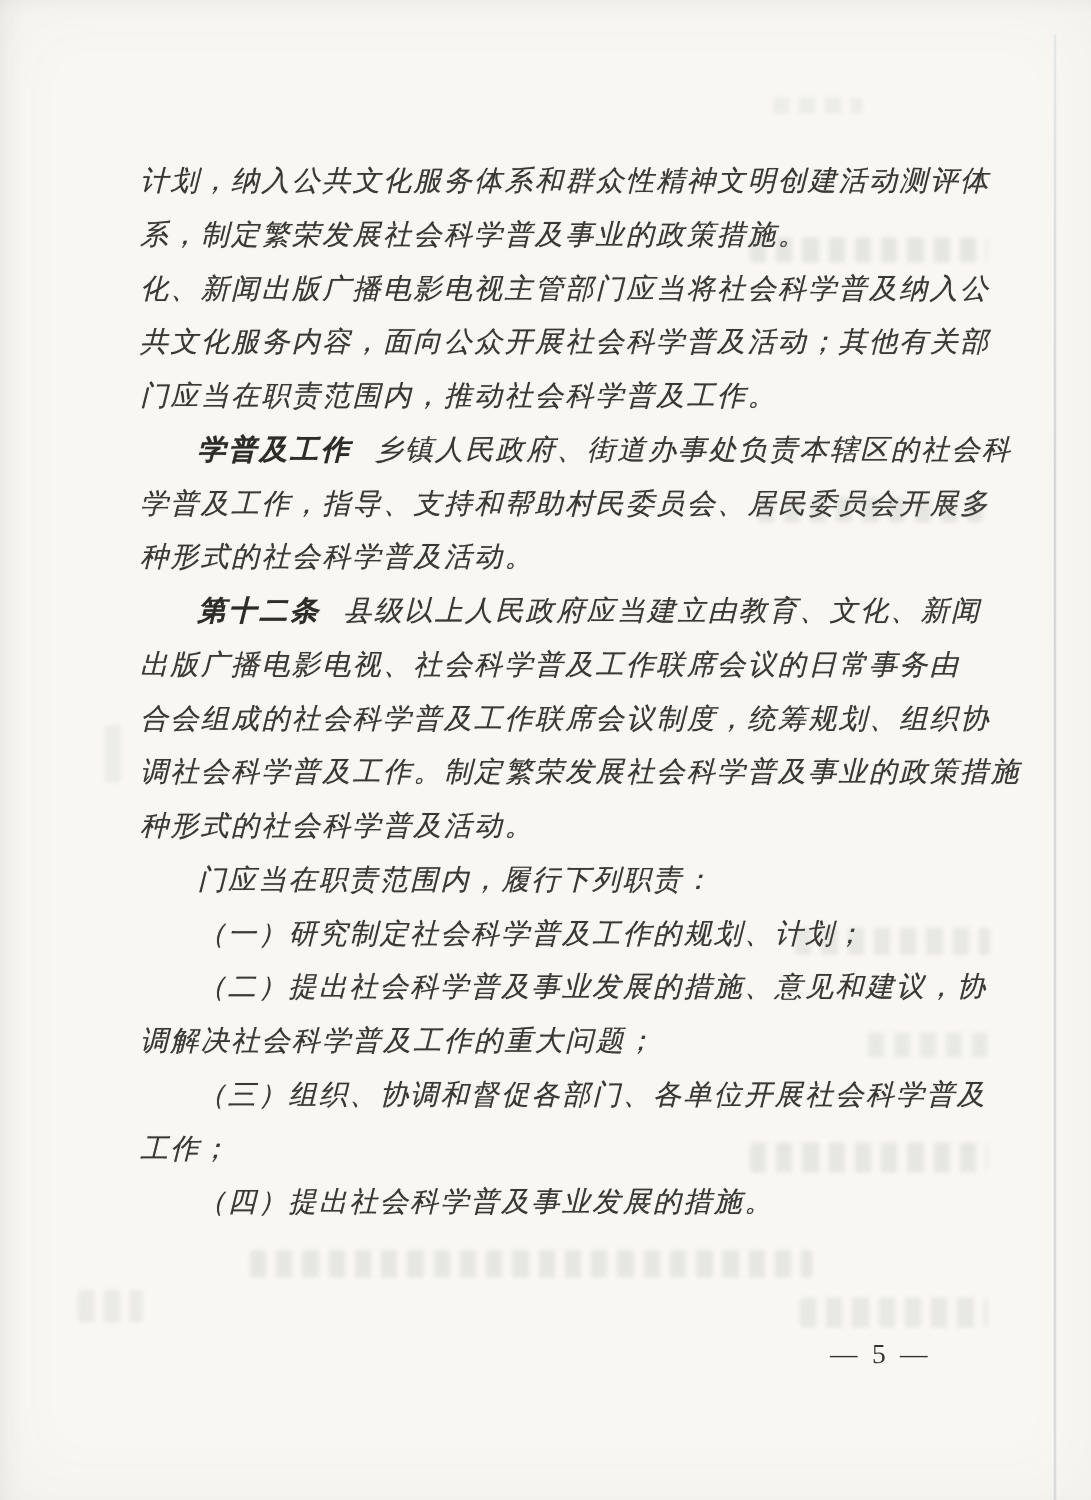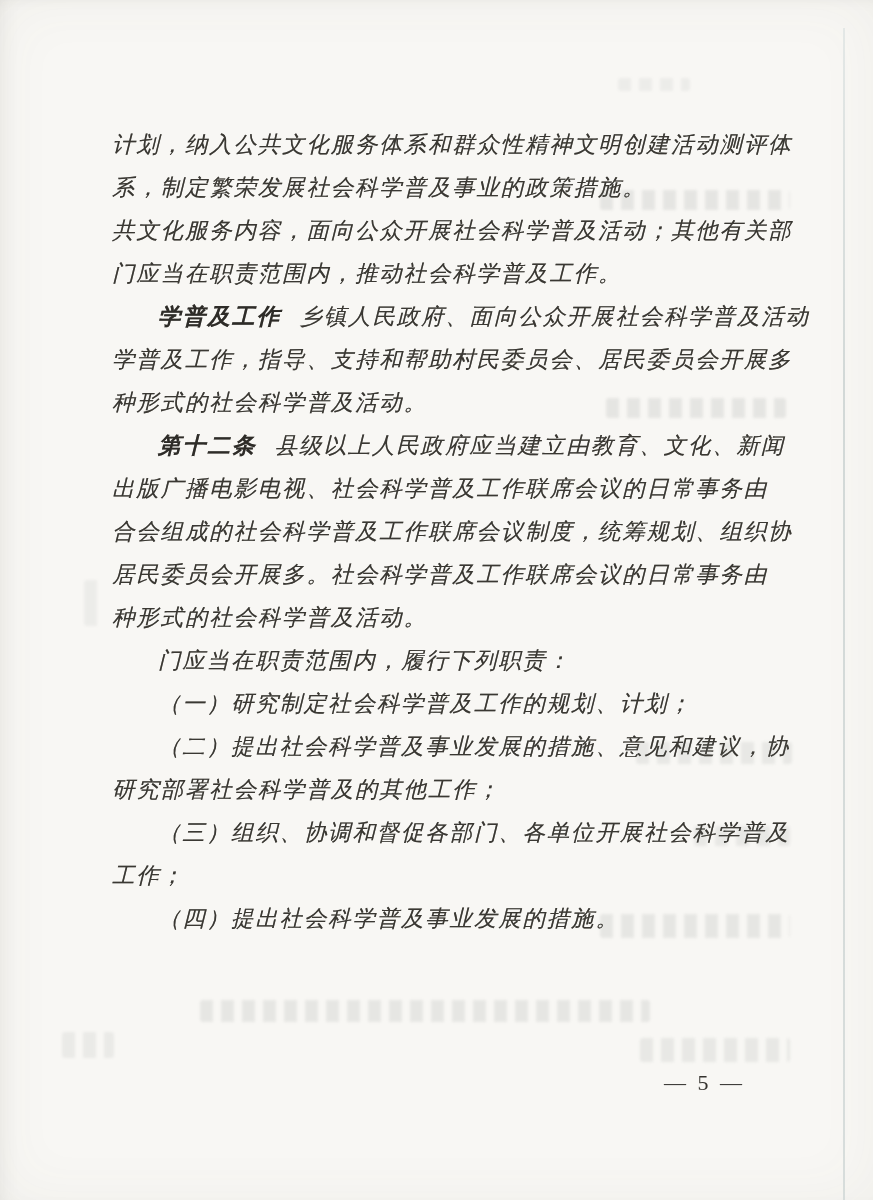--- a/index.html
+++ b/index.html
@@ -91,34 +91,35 @@
   }
 </style>
 </head>
 <body>
 
 <div class="page">
 
   <div class="content">
       <div class="line"><span>计划，纳入公共文化服务体系和群众性精神文明创建活动测评体</span></div>
       <div class="line"><span>系，制定繁荣发展社会科学普及事业的政策措施。</span></div>
+      <div class="line"><span>化、新闻出版广播电影电视主管部门应当将社会科学普及纳入公</span></div>
       <div class="line"><span>共文化服务内容，面向公众开展社会科学普及活动；其他有关部</span></div>
       <div class="line"><span>门应当在职责范围内，推动社会科学普及工作。</span></div>
-      <div class="line indent"><span class="head">学普及工作</span><span class="head-gap"></span><span>乡镇人民政府、面向公众开展社会科学普及活动</span></div>
+      <div class="line indent"><span class="head">学普及工作</span><span class="head-gap"></span><span>乡镇人民政府、街道办事处负责本辖区的社会科</span></div>
       <div class="line"><span>学普及工作，指导、支持和帮助村民委员会、居民委员会开展多</span></div>
       <div class="line"><span>种形式的社会科学普及活动。</span></div>
       <div class="line indent"><span class="head">第十二条</span><span class="head-gap"></span><span>县级以上人民政府应当建立由教育、文化、新闻</span></div>
       <div class="line"><span>出版广播电影电视、社会科学普及工作联席会议的日常事务由</span></div>
       <div class="line"><span>合会组成的社会科学普及工作联席会议制度，统筹规划、组织协</span></div>
-      <div class="line"><span>居民委员会开展多。社会科学普及工作联席会议的日常事务由</span></div>
+      <div class="line"><span>调社会科学普及工作。制定繁荣发展社会科学普及事业的政策措施</span></div>
       <div class="line"><span>种形式的社会科学普及活动。</span></div>
       <div class="line indent"><span>门应当在职责范围内，履行下列职责：</span></div>
       <div class="line indent"><span>（一）研究制定社会科学普及工作的规划、计划；</span></div>
       <div class="line indent"><span>（二）提出社会科学普及事业发展的措施、意见和建议，协</span></div>
-      <div class="line"><span>研究部署社会科学普及的其他工作；</span></div>
+      <div class="line"><span>调解决社会科学普及工作的重大问题；</span></div>
       <div class="line indent"><span>（三）组织、协调和督促各部门、各单位开展社会科学普及</span></div>
       <div class="line"><span>工作；</span></div>
       <div class="line indent"><span>（四）提出社会科学普及事业发展的措施。</span></div>
     </div>
 
   <div class="footer">— 5 —</div>
 
   <div class="ghost g1"></div>
   <div class="ghost g2"></div>
   <div class="ghost g3"></div>

